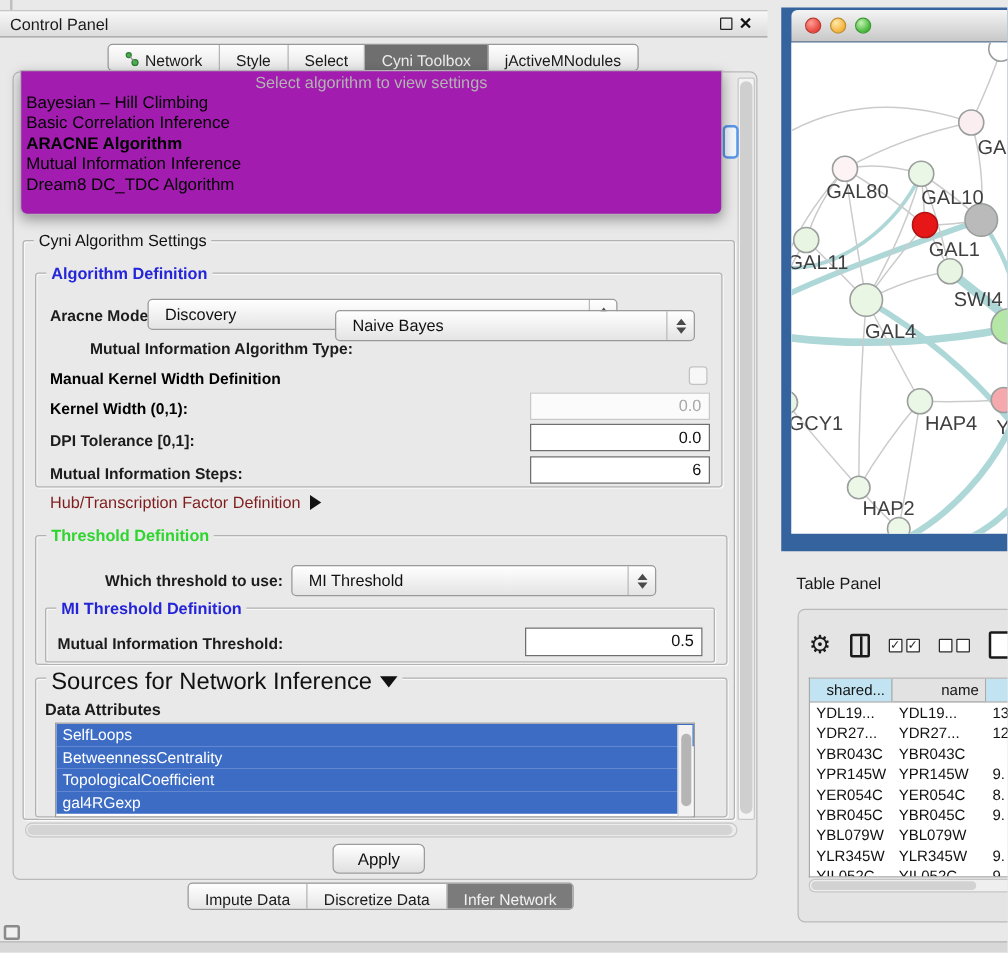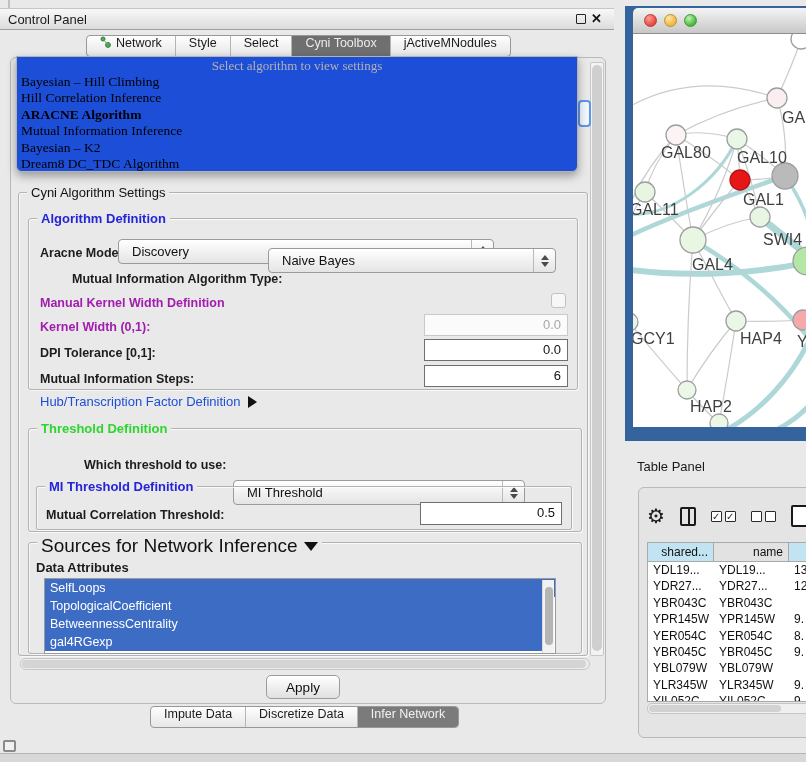--- a/index.html
+++ b/index.html
@@ -10,73 +10,73 @@
   
   .titlebar { left:0; top:8px; width:614px; height:22px;
     background:linear-gradient(#f8f8f8,#dcdcdc); border-top:1px solid #c6c6c6; border-bottom:1px solid #9f9f9f;
     display:flex; align-items:center; padding:0 8px; font-size:13px; color:#1a1a1a; }
   .titlebar .win-btns { position:absolute; right:12px; top:3px; display:flex; gap:5px; align-items:center; }
   .float-btn { width:10px; height:10px; border:1.5px solid #222; border-radius:1px; }
   .close-btn { font-size:13px; font-weight:bold; color:#111; line-height:14px; }
 
   .seg-tabs { display:flex; height:22px; border:1px solid #989898; border-radius:4px;
     background:linear-gradient(#fefefe,#e6e6e6); overflow:hidden; font-size:12.5px; color:#1a1a1a; }
-  .seg-tabs .seg { display:flex; align-items:flex-start; gap:4px; padding:0 13px; border-right:1px solid #b4b4b4; white-space:nowrap; }
+  .seg-tabs .seg { display:flex; align-items:flex-end; gap:4px; padding:0 13px; border-right:1px solid #b4b4b4; white-space:nowrap; }
   .seg-tabs .seg:last-child { border-right:none; }
   .seg-tabs .seg.sel { background:#6f6f6f; color:#ececec; }
   .top-tabs { left:86px; top:35px; }
   .bottom-tabs { left:150px; top:706px; }
   .bottom-tabs .seg.sel { background:#7b7b7b; color:#f2f2f2; }
 
   .tab-page { left:10px; top:57px; width:596px; height:647px; border:1px solid #b9b9b9; border-radius:6px; background:#e9e9e9; }
 
   .group { position:absolute; border:1px solid #b2b2b2; border-radius:3px;
     box-shadow:inset 1px 1px 0 rgba(255,255,255,.7), 1px 1px 0 rgba(255,255,255,.7); }
   .group-title { position:absolute; top:-8px; left:8px; background:#e9e9e9; padding:0 4px; font-size:13px; color:#111; white-space:nowrap; }
   .t-blue { color:#2424d8; font-weight:bold; }
   .t-green { color:#2fd52f; font-weight:bold; }
 
   .lbl { position:absolute; font-size:12.5px; font-weight:bold; color:#1c1c1c; white-space:nowrap; }
-  .lbl.dis { color:#a21caf; }
+  .lbl.dis { color:#000000; }
 
   .combo { position:absolute; height:25px; border:1px solid #9a9a9a; border-radius:4px;
     background:linear-gradient(#ffffff,#e4e4e4); display:flex; align-items:center;
     padding:0 26px 0 13px; font-size:13px; color:#111; }
   .combo .arrows { position:absolute; right:0; top:0; bottom:0; width:22px; border-left:1px solid #b9b9b9;
     display:flex; flex-direction:column; align-items:center; justify-content:center; gap:2px; }
   .combo .tri-up { width:0;height:0;border-left:4px solid transparent;border-right:4px solid transparent;border-bottom:5px solid #4a4a4a; }
   .combo .tri-dn { width:0;height:0;border-left:4px solid transparent;border-right:4px solid transparent;border-top:5px solid #4a4a4a; }
 
   .field { position:absolute; height:22px; background:#fff; border:1px solid #6f6f6f;
     font-size:13px; color:#111; text-align:right; padding:0 6px; line-height:20px; }
   .field.dis { border:1px solid #c9c9c9; color:#a8a8a8; background:#fbfbfb; }
 
   .checkbox { position:absolute; width:15px; height:15px; border:1px solid #c2c2c2; border-radius:3px; background:#f7f7f7; }
 
-  .expander { position:absolute; font-size:13px; color:#1d4ed8; display:flex; align-items:center; gap:8px; }
+  .expander { position:absolute; font-size:13px; color:#7f1d1d; display:flex; align-items:center; gap:8px; }
   .tri-right { width:0;height:0;border-top:6px solid transparent;border-bottom:6px solid transparent;border-left:9px solid #111; }
   .tri-down { width:0;height:0;border-left:7px solid transparent;border-right:7px solid transparent;border-top:9px solid #111; display:inline-block; margin-left:6px; vertical-align:middle; }
 
   .attr-list { position:absolute; left:44px; top:578px; width:512px; height:76px; background:#fff; border:1px solid #9a9a9a; overflow:hidden; }
   .attr-item { height:18px; line-height:18px; padding-left:5px; font-size:12.5px; }
   .attr-item.sel { background:#3d6cc5; color:#fff; }
   .attr-scroll { position:absolute; right:1px; top:1px; width:12px; height:74px; background:#f2f2f2; border-left:1px solid #d8d8d8; }
   .attr-thumb { position:absolute; left:2px; top:7px; width:8px; height:58px; background:#b5b5b5; border-radius:4px; }
 
   .vscroll { left:590px; top:62px; width:14px; height:594px; background:#f3f3f3; border:1px solid #c7c7c7; border-radius:2px; }
   .vscroll .thumb { position:absolute; left:1px; top:2px; width:10px; height:586px; background:#cfcfcf; border-radius:5px; }
   .hscroll { left:20px; top:658px; width:570px; height:12px; background:#ececec; border:1px solid #c6c6c6; border-radius:6px; }
   .hscroll .thumb { position:absolute; left:1px; top:1px; width:564px; height:8px; background:#d4d4d4; border-radius:4px; }
 
   .apply-btn { left:266px; top:675px; width:74px; height:24px; border:1px solid #9c9c9c; border-radius:5px;
     background:linear-gradient(#ffffff,#e0e0e0); font-size:13.5px; color:#111; display:flex; align-items:center; justify-content:center; }
 
   
-  .popup { left:16px; top:56px; width:562px; height:116px; background:#1d4ed8; border:1px solid #b3b3b3;
-    border-radius:0 0 6px 6px; box-shadow:0 4px 10px rgba(0,0,0,.35); z-index:50; overflow:hidden;font-family:Liberation Serif, serif; }
+  .popup { left:16px; top:56px; width:562px; height:116px; background:#a21caf; border:1px solid #b3b3b3;
+    border-radius:0 0 6px 6px; box-shadow:0 4px 10px rgba(0,0,0,.35); z-index:50; overflow:hidden; }
   .popup .prompt { text-align:center; color:#b3b3b3; font-size:13px; height:17px; line-height:17px; }
   .popup .item { height:16.4px; line-height:16.4px; font-size:13.5px; color:#000; padding-left:4px; white-space:nowrap; }
   .popup .item.sel { font-weight:bold; }
   .combo-fragment { left:578px; top:100px; width:13px; height:27px; border:2px solid #5b97e8; border-radius:4px; background:#f2f7fd; z-index:40; }
 
   
   .net-frame { left:625px; top:6px; width:181px; height:435px; background:#35639e; }
   .net-titlebar { position:absolute; left:8px; top:2px; right:0; height:26px;
     background:linear-gradient(#f4f4f4,#c8c8c8); border-bottom:1px solid #8e8e8e; border-radius:5px 0 0 0;
     display:flex; align-items:center; gap:7px; padding-left:11px; }
@@ -196,67 +196,66 @@
 
 <div class="expander" style="left:40px; top:394px;">
   <span>Hub/Transcription Factor Definition</span>
   <span class="tri-right"></span>
 </div>
 
 <div class="group" style="left:28px; top:428px; width:554px; height:104px;">
   <span class="group-title t-green">Threshold Definition</span>
 </div>
 <div class="lbl" style="left:84px; top:458px;">Which threshold to use:</div>
-<div class="combo" style="left:233px; top:452px; width:292px;margin-top:28px;">
+<div class="combo" style="left:233px; top:452px; width:292px;">
   <span>MI Threshold</span>
   <span class="arrows">
       <span class="tri-up"></span>
       <span class="tri-dn"></span>
     </span>
 </div>
 <div class="group" style="left:36px; top:486px; width:536px; height:44px; border-radius:2px;">
   <span class="group-title t-blue">MI Threshold Definition</span>
 </div>
-<div class="lbl" style="left:46px; top:508px;">Mutual Correlation Threshold:</div>
+<div class="lbl" style="left:46px; top:508px;">Mutual Information Threshold:</div>
 <div class="field" style="left:420px; top:502px; width:142px; height:23px;">0.5</div>
 
 <div class="group" style="left:28px; top:542px; width:554px; height:112px;">
   <span class="group-title" style="font-size:19px;">
     <span>Sources for Network Inference</span><span class="tri-down"></span>
   </span>
 </div>
 <div class="lbl" style="left:36px; top:560px; font-size:13px;">Data Attributes</div>
 <div class="attr-list" id="attrList">
   <div class="attr-scroll">
       <div class="attr-thumb"></div>
     </div>
 <div class="attr-item sel" style="width: 540px;">SelfLoops</div>
+    <div class="attr-item sel" style="width: 498px;">BetweennessCentrality</div>
     <div class="attr-item sel" style="width: 498px;">TopologicalCoefficient</div>
-    <div class="attr-item sel" style="width: 498px;">BetweennessCentrality</div>
     <div class="attr-item sel" style="width: 498px;">gal4RGexp</div>
   </div>
 
 <div class="abs apply-btn">
     <span>Apply</span>
   </div>
 
 <div class="abs seg-tabs bottom-tabs" id="bottomTabs">
     <div class="seg">Impute Data</div>
     <div class="seg">Discretize Data</div>
     <div class="seg sel">Infer Network</div>
   </div>
 
 <div class="abs popup">
   <div class="prompt">Select algorithm to view settings</div>
   <div id="ddItems">
       <div class="item">Bayesian – Hill Climbing</div>
-      <div class="item">Hill Correlation Inference</div>
+      <div class="item">Basic Correlation Inference</div>
       <div class="item sel">ARACNE Algorithm</div>
       <div class="item">Mutual Information Inference</div>
-      <div class="item">Bayesian – K2</div>
       <div class="item">Dream8 DC_TDC Algorithm</div>
     </div>
 </div>
 
 <div class="abs net-frame">
   <div class="net-titlebar">
     <span class="light red"></span>
     <span class="light yellow"></span>
     <span class="light green"></span>
   </div>

